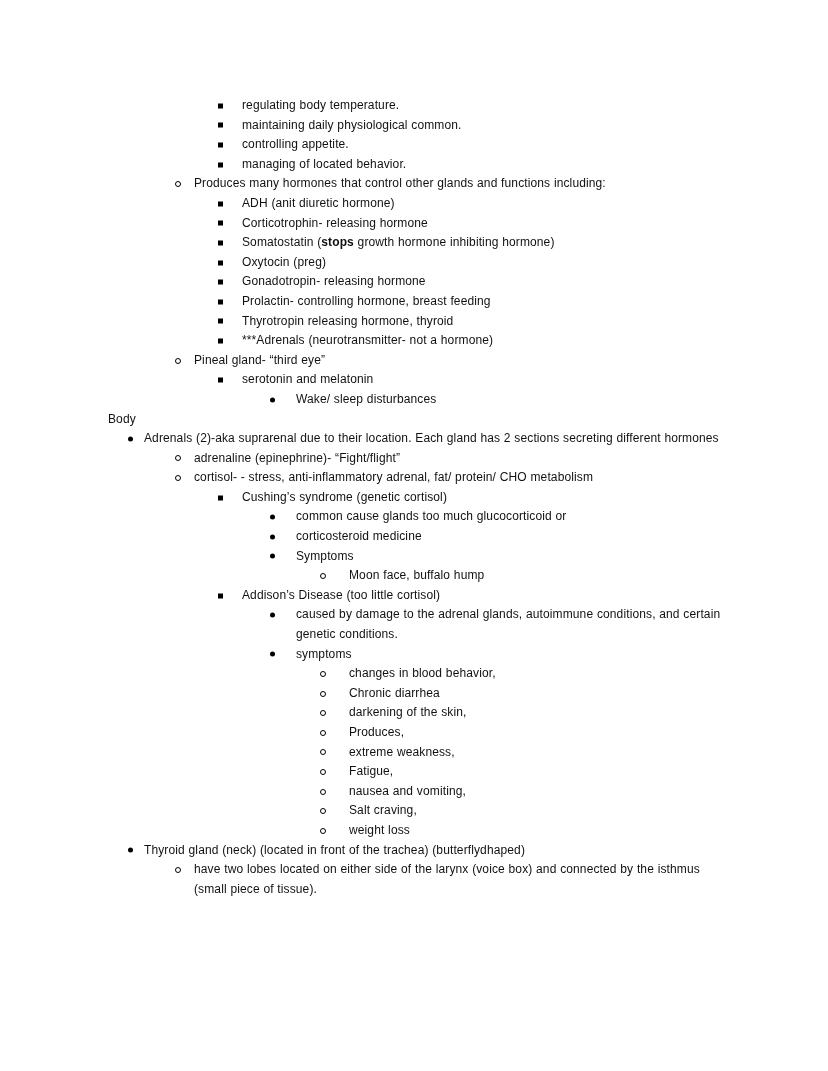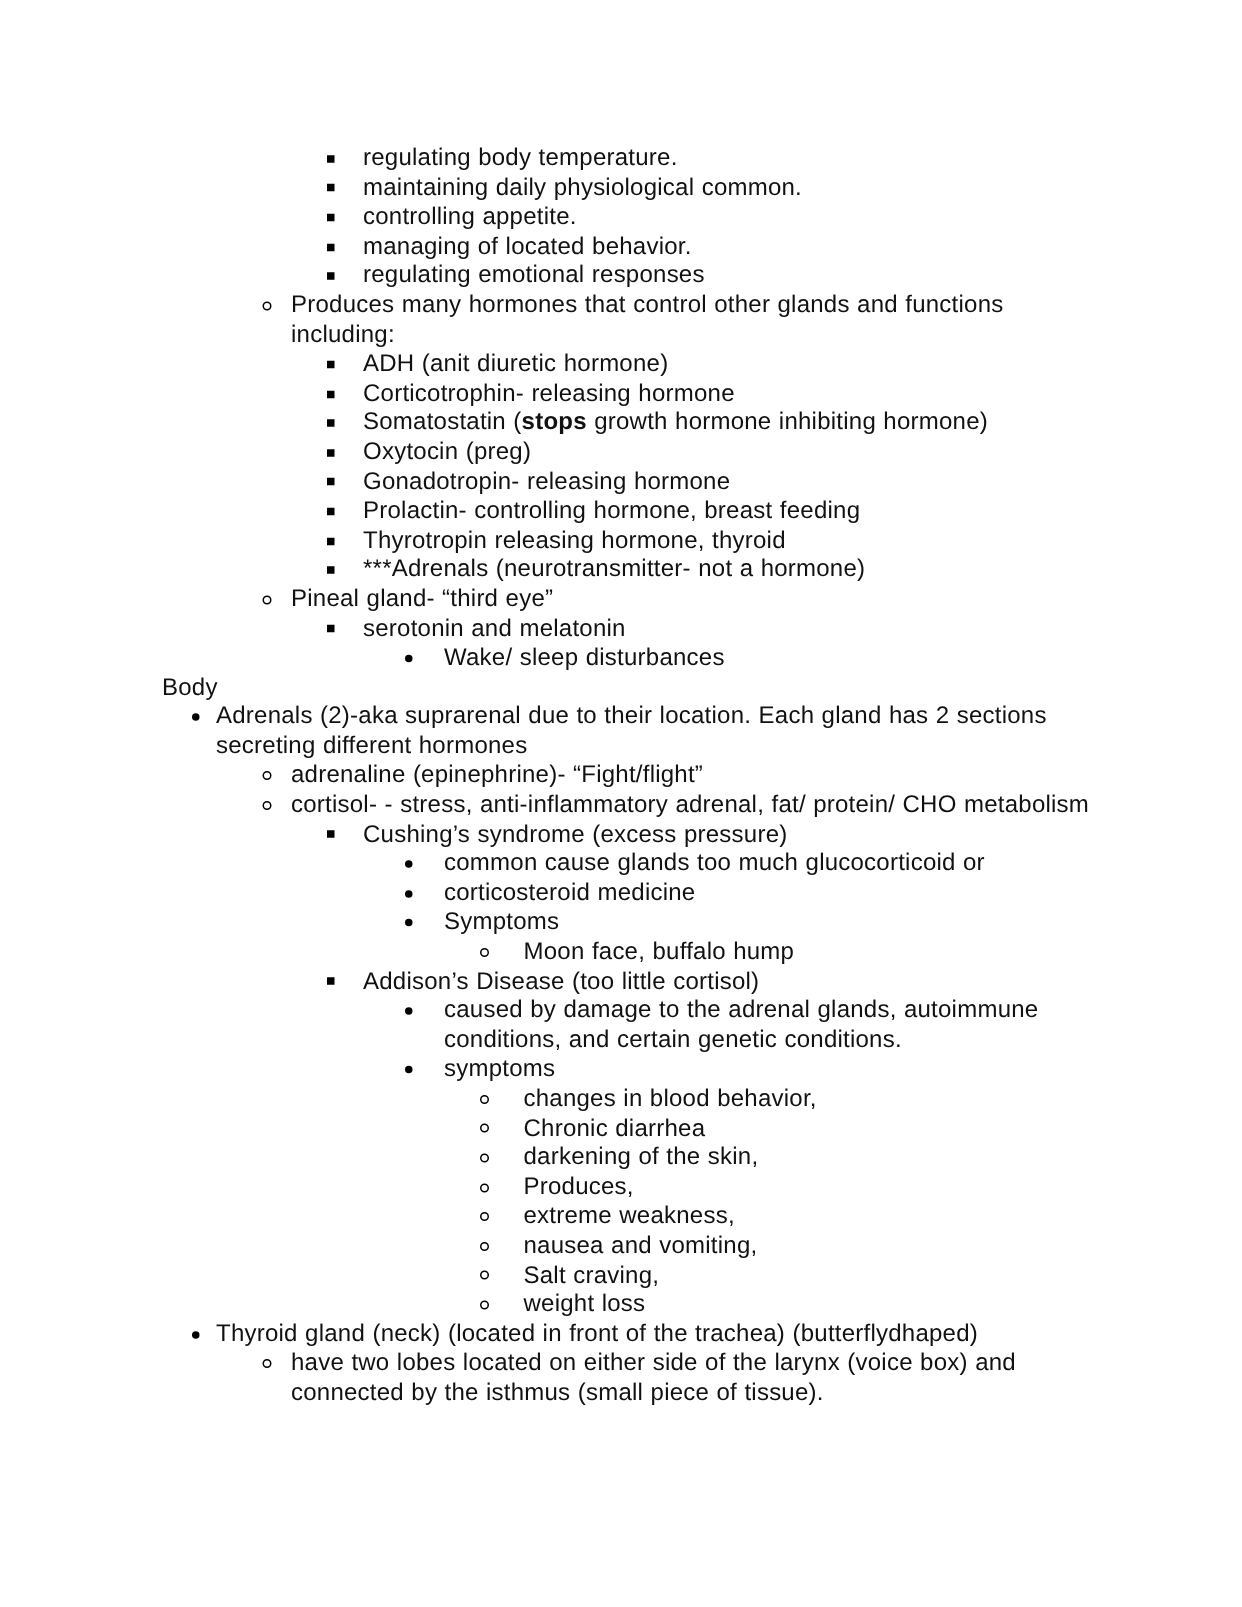--- a/index.html
+++ b/index.html
@@ -24,21 +24,21 @@
   }
   .doc-body {
     position: absolute;
     left: 108px;
     top: 96px;
     width: 620px;
   }
   
   .line {
     position: relative;
-    font-size: 16px;
+    font-size: 12px;
     line-height: 19.6px;
     color: #111111;
     letter-spacing: 0.01em;
     word-spacing: 0.02em;
   }
   .line .txt {
     display: block;
   }
   .line .bullet {
     position: absolute;
@@ -120,24 +120,20 @@
         <span class="txt">maintaining daily physiological common.</span>
       </div>
       <div class="line lvl3">
         <span class="bullet"></span>
         <span class="txt">controlling appetite.</span>
       </div>
       <div class="line lvl3">
         <span class="bullet"></span>
         <span class="txt">managing of located behavior.</span>
       </div>
-      <div class="line lvl3">
-        <span class="bullet"></span>
-        <span class="txt">regulating emotional responses</span>
-      </div>
       <div class="line lvl2">
         <span class="bullet"></span>
         <span class="txt">Produces many hormones that control other glands and functions including:</span>
       </div>
       <div class="line lvl3">
         <span class="bullet"></span>
         <span class="txt">ADH (anit diuretic hormone)</span>
       </div>
       <div class="line lvl3">
         <span class="bullet"></span>
@@ -189,21 +185,21 @@
       <div class="line lvl2">
         <span class="bullet"></span>
         <span class="txt">adrenaline (epinephrine)- “Fight/flight”</span>
       </div>
       <div class="line lvl2">
         <span class="bullet"></span>
         <span class="txt">cortisol- - stress, anti-inflammatory adrenal, fat/ protein/ CHO metabolism</span>
       </div>
       <div class="line lvl3">
         <span class="bullet"></span>
-        <span class="txt">Cushing’s syndrome (excess pressure)</span>
+        <span class="txt">Cushing’s syndrome (genetic cortisol)</span>
       </div>
       <div class="line lvl4">
         <span class="bullet"></span>
         <span class="txt">common cause glands too much glucocorticoid or</span>
       </div>
       <div class="line lvl4">
         <span class="bullet"></span>
         <span class="txt">corticosteroid medicine</span>
       </div>
       <div class="line lvl4">
@@ -238,20 +234,24 @@
         <span class="bullet"></span>
         <span class="txt">darkening of the skin,</span>
       </div>
       <div class="line lvl5">
         <span class="bullet"></span>
         <span class="txt">Produces,</span>
       </div>
       <div class="line lvl5">
         <span class="bullet"></span>
         <span class="txt">extreme weakness,</span>
+      </div>
+      <div class="line lvl5">
+        <span class="bullet"></span>
+        <span class="txt">Fatigue,</span>
       </div>
       <div class="line lvl5">
         <span class="bullet"></span>
         <span class="txt">nausea and vomiting,</span>
       </div>
       <div class="line lvl5">
         <span class="bullet"></span>
         <span class="txt">Salt craving,</span>
       </div>
       <div class="line lvl5">

